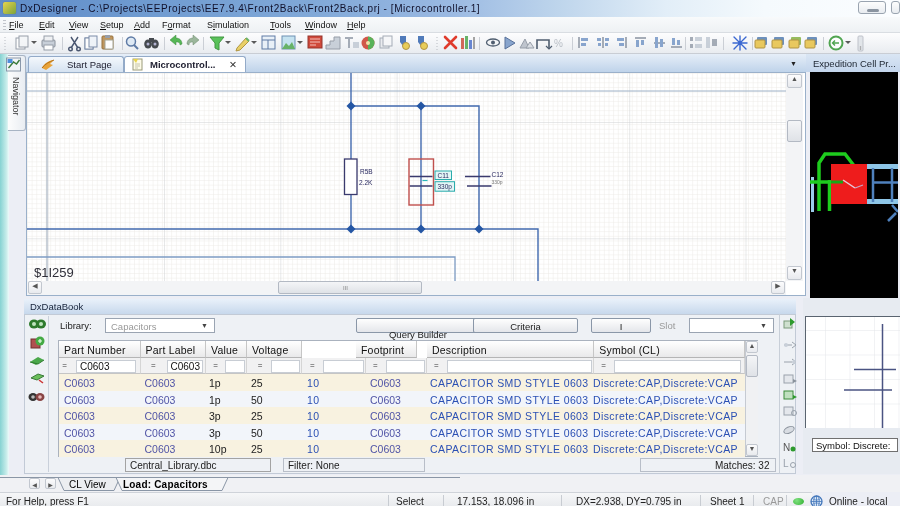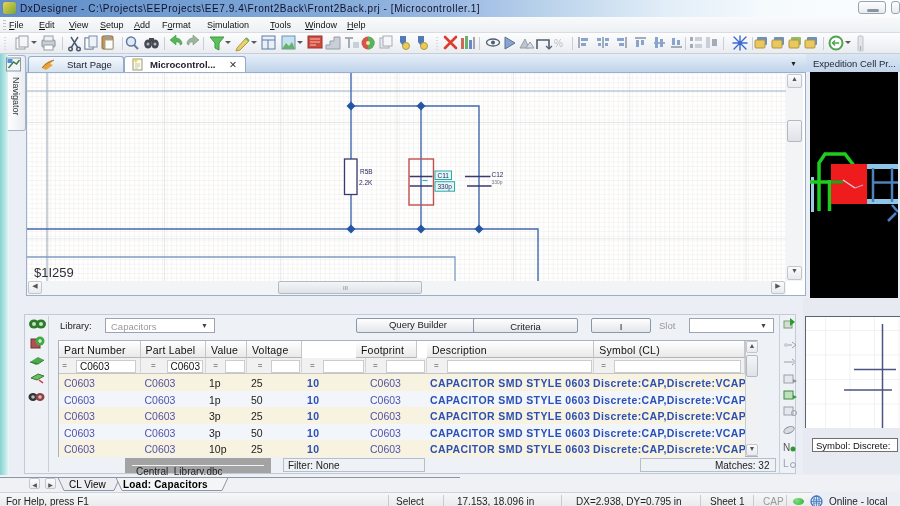--- a/index.html
+++ b/index.html
@@ -36,21 +36,21 @@
 .btn{position:absolute;height:15px;background:linear-gradient(#fefefe,#e4e6ea);border:1px solid #8a97a8;border-radius:2px;font-size:9.5px;color:#222;text-align:center;}
 .combo{position:absolute;height:15px;background:#fff;border:1px solid #9aa4b2;}
 
 #dbtable{left:58px;top:340px;width:700px;height:117px;background:#fff;border:1px solid #aab2be;font-size:10.5px;}
 .hdr{position:absolute;top:0;height:17px;background:linear-gradient(#ffffff,#e9e9ea);border-right:1px solid #c6c6c6;border-bottom:1px solid #b5b5b5;color:#111;padding:2.5px 0 0 5px;font-size:10.5px;letter-spacing:0.2px;overflow:hidden;}
 .flt{position:absolute;top:17px;height:16px;background:#f1f1f2;border-right:1px solid #d5d5d5;border-bottom:1px solid #c5c5c5;}
 .row{position:absolute;width:686px;height:16.6px;overflow:hidden;}
 .cell{position:absolute;top:3px;white-space:nowrap;}
 .lk{color:#5054a6;}
 .dk{color:#222;}
-.bl{color:#2b50b4;letter-spacing:0.4px;font-weight:bold;}
+.bl{color:#2b50b4;letter-spacing:0.4px;}
 .eq{position:absolute;left:3px;top:3px;font-size:8px;color:#333;}
 .fi{position:absolute;top:1.5px;height:13px;background:#fff;border:1px solid #c8cdd4;font-size:10px;color:#111;padding:0.5px 0 0 3px;}
 
 #dbstatus{left:46px;top:457px;width:730px;height:16px;font-size:10px;color:#222;}
 #tabs2{left:0;top:475px;width:900px;height:17px;background:#f0f1f4;font-size:10px;}
 #statusbar{left:0;top:492px;width:812px;height:14px;background:linear-gradient(#f6f7f8,#e9ebee);border-top:1px solid #cfd3d9;font-size:10px;color:#222;}
 #statusbar span{position:absolute;top:2.5px;white-space:nowrap;}
 .ssep{position:absolute;top:2px;width:1px;height:12px;background:#c8ccd2;}
 
 #sympanel{left:803px;top:298px;width:97px;height:176px;background:#e7ebf1;}
@@ -431,20 +431,21 @@
     <path d="M82 96V130"></path>
     <path d="M63 96V130"></path>
     <path d="M64 110.5H88"></path>
     <path d="M82 133l6 7"></path>
     <path d="M86 141l-8 8"></path>
   </g>
   <path d="M33 108l12 8" stroke="#e8c8d8" stroke-width="1.5" fill="none"></path>
   <path d="M45 116l8-3" stroke="#c8a8c8" stroke-width="1.2" fill="none"></path>
 </svg>
 
+<div id="dbtitle" class="abs">DxDataBook</div>
 <div id="dbbody" class="abs"></div>
 <svg class="abs" style="left:26px;top:314px;" width="22" height="100" viewBox="0 0 22 100">
   <g font-size="12">
     <ellipse cx="8" cy="10" rx="5" ry="4.5" fill="#2d7a2d"></ellipse>
         <ellipse cx="15" cy="10" rx="5" ry="4.5" fill="#2d7a2d"></ellipse>
         <circle cx="8" cy="10" r="2" fill="#bfe4bf"></circle>
         <circle cx="15" cy="10" r="2" fill="#bfe4bf"></circle>
     <rect x="5" y="25" width="9" height="9" fill="#b05050" stroke="#703030"></rect>
         <circle cx="14" cy="27" r="4.5" fill="#44aa44"></circle>
         <path d="M12 27h4M14 25v4" stroke="#eaffea" stroke-width="1.2"></path>
@@ -478,21 +479,21 @@
         <circle cx="12" cy="134" r="2.5" fill="#2d9a2d"></circle>
     <text x="2" y="152" font-size="10" fill="#9aa2ac">L</text>
         <circle cx="12" cy="150" r="2.5" fill="none" stroke="#9aa2ac"></circle>
   </g>
 </svg>
 
 <div class="abs" style="left:48px;top:316px;width:1px;height:156px;background:#c9d0da;"></div>
 <div id="dbtb" class="abs">
   <span style="position:absolute;left:14px;top:5px;">Library:</span>
   <div class="combo" style="left:59px;top:3px;width:110px;color:#999;font-size:9.5px;padding:2px 0 0 5px;">Capacitors<span style="position:absolute;right:6px;top:3px;font-size:7px;color:#444;">▼</span></div>
-  <div class="btn" style="left:310px;top:3px;width:124px;padding-top:0;">Query Builder</div>
+  <div class="btn" style="left:310px;top:3px;width:124px;padding-top:10px;">Query Builder</div>
   <div class="btn" style="left:427px;top:3px;width:105px;padding-top:2px;">Criteria</div>
   <div class="btn" style="left:545px;top:3px;width:60px;padding-top:2px;">I</div>
   <span style="position:absolute;left:613px;top:5px;color:#999;">Slot</span>
   <div class="combo" style="left:643px;top:3px;width:85px;">
         <span style="position:absolute;right:6px;top:3px;font-size:7px;color:#444;">▼</span>
       </div>
 </div>
 
 <div id="dbtable" class="abs">
       <div class="hdr" style="left:0px;width:81.5px;">Part Number</div>
@@ -586,21 +587,21 @@
         <span class="cell bl" style="left:534px;">Discrete:CAP,Discrete:VCAP</span>
       </div>
       <div style="position:absolute;left:686px;top:0;width:13px;height:115px;background:#f0f1f3;border-left:1px solid #c5cad2;">
         <div class="sbtn" style="left:0px;top:0px;width:12px;height:12px;">▲</div>
         <div class="sthumb" style="left:0px;top:14px;width:12px;height:22px;"></div>
         <div class="sbtn" style="left:0px;top:103px;width:12px;height:12px;">▼</div>
       </div>
     </div>
 
 <div id="dbstatus" class="abs">
-  <div style="position:absolute;left:79px;top:1px;width:146px;height:14px;border:7px solid #a3a3a3;background:#eef1f5;padding:1px 0 0 4px;">Central_Library.dbc</div>
+  <div style="position:absolute;left:79px;top:1px;width:146px;height:14px;border:1px solid #a3a3a3;background:#eef1f5;padding:1px 0 0 4px;">Central_Library.dbc</div>
   <div style="position:absolute;left:237px;top:1px;width:142px;height:14px;border:1px solid #b8bec8;background:#eef1f5;padding:1px 0 0 4px;">Filter: None</div>
   <div style="position:absolute;left:594px;top:1px;width:136px;height:14px;border:1px solid #b8bec8;background:#eef1f5;padding:1px 0 0 4px;text-align:right;">Matches: 32&nbsp;&nbsp;</div>
 </div>
 
 <div id="tabs2" class="abs">
   <div class="sbtn" style="left:29px;top:3px;width:11px;height:11px;font-size:6px;padding-top:2px;">◀</div>
   <div class="sbtn" style="left:45px;top:3px;width:11px;height:11px;font-size:6px;padding-top:2px;">▶</div>
   <svg style="position:absolute;left:0;top:0;" width="460" height="16" viewBox="0 0 460 16">
     <path d="M0 2.5H460" stroke="#8a96a6"></path>
     <path d="M58 2.5h62l-6 13h-50z" fill="#eceef1" stroke="#8a96a6"></path>

